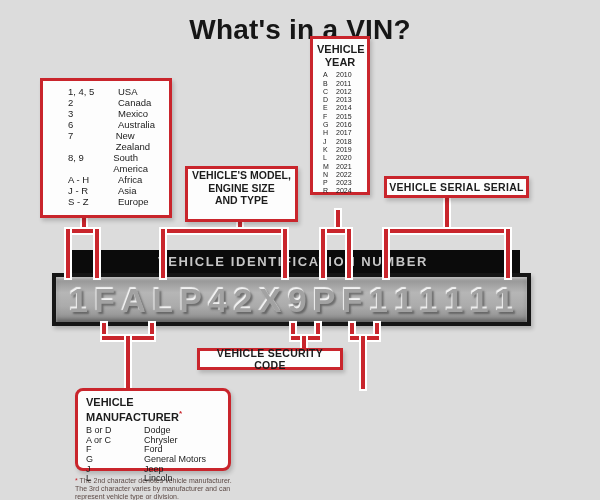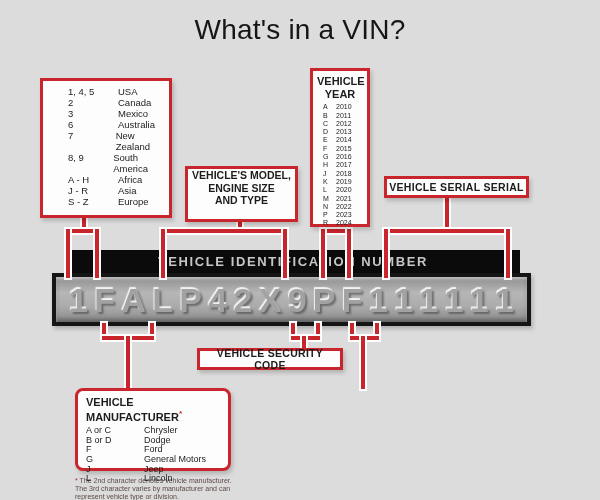--- a/index.html
+++ b/index.html
@@ -9,37 +9,37 @@
   }
   *{margin:0;padding:0;box-sizing:border-box;}
   html,body{width:600px;height:500px;}
   body{font-family:"Liberation Sans",sans-serif;background:#f4f4f4;}
   .stage{
     position:relative;width:600px;height:500px;overflow:hidden;
     background:var(--bg);
   }
   .title{
     position:absolute;top:14px;left:0;width:100%;text-align:center;
-    font-size:28px;font-weight:normal;color:#161616;letter-spacing:.2px;
+    font-size:28px;font-weight:bold;color:#161616;letter-spacing:.2px;
   }
   
   .box{
     position:absolute;background:#fdfdfd;border:3px solid var(--red);
     box-shadow:2px 3px 4px rgba(0,0,0,.18);z-index:6;color:var(--ink);
   }
   .box-title{font-weight:bold;text-align:center;line-height:1.15;}
   .label-box{display:flex;align-items:center;justify-content:center;
     font-weight:bold;font-size:10.5px;letter-spacing:.3px;text-align:center;}
   
   .country{left:40px;top:78px;width:132px;height:140px;padding:5px 0 0 0;}
   .country .box-title{font-size:11px;margin:0 auto 4px;width:80px;}
   .country .row{display:flex;font-size:9.5px;line-height:11px;padding-left:25px;}
   .country .code{width:50px;}
   
-  .year{left:310px;top:68px;width:60px;height:159px;padding:4px 0 0 0;}
+  .year{left:310px;top:36px;width:60px;height:159px;padding:4px 0 0 0;}
   .year .box-title{font-size:11px;margin-bottom:3px;width:46px;margin-left:auto;margin-right:auto;}
   .year .row{display:flex;font-size:7px;line-height:8.3px;padding-left:10px;}
   .year .code{width:13px;}
   
   .model{left:185px;top:166px;width:113px;height:56px;display:flex;align-items:flex-start;justify-content:center;}
   .model .line3{font-weight:bold;font-size:10.5px;text-align:center;line-height:1.2;}
   
   .serial{left:384px;top:176px;width:145px;height:22px;}
   .security{left:197px;top:348px;width:146px;height:22px;}
   .plant{left:265px;top:387px;width:219px;height:22px;}
@@ -234,27 +234,27 @@
   </div>
 
 
   <div class="box manu">
     <div class="box-title">
       <span>VEHICLE MANUFACTURER</span><sup>*</sup>
     </div>
     <div>
 
         <div class="row">
+          <span class="code">B or D</span>
+          <span class="val">Dodge</span>
+        </div>
+
+        <div class="row">
           <span class="code">A or C</span>
           <span class="val">Chrysler</span>
-        </div>
-
-        <div class="row">
-          <span class="code">B or D</span>
-          <span class="val">Dodge</span>
         </div>
 
         <div class="row">
           <span class="code">F</span>
           <span class="val">Ford</span>
         </div>
 
         <div class="row">
           <span class="code">G</span>
           <span class="val">General Motors</span>

